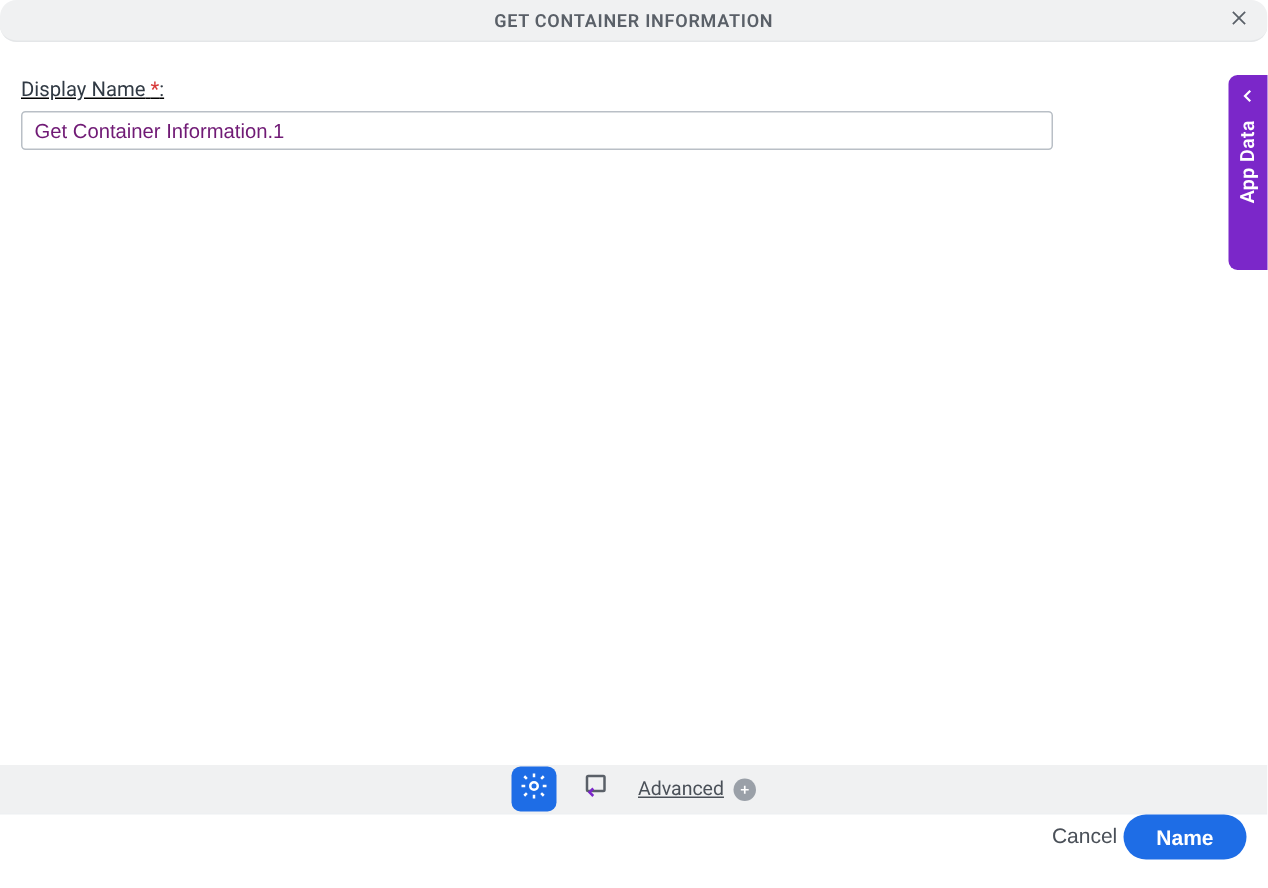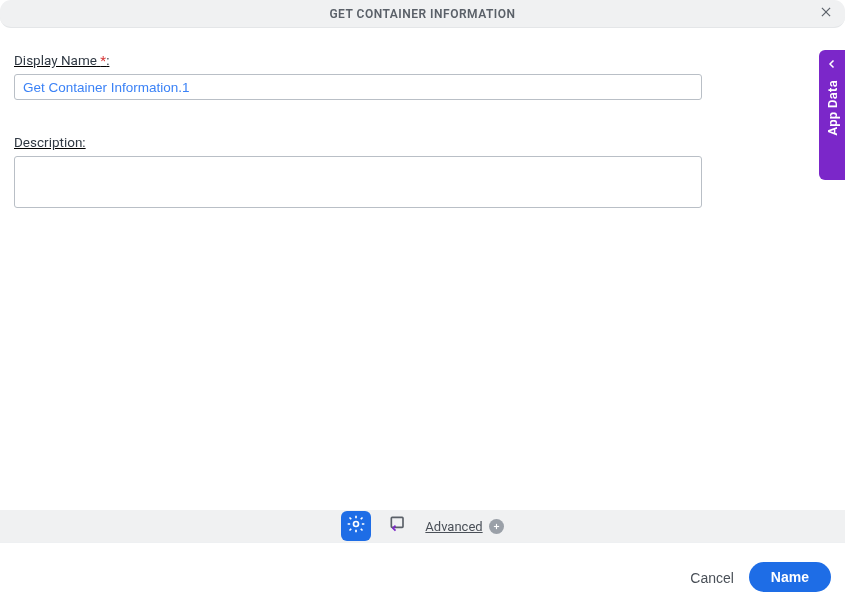--- a/index.html
+++ b/index.html
@@ -58,21 +58,21 @@
   .form-group { margin-bottom: 34px; text-decoration: underline; }
   .form-label { font-size: 13.5px; color: #313a44; display: block; margin-bottom: 6px; }
   .req { color: #d73a3a; }
   .text-input {
     width: 688px;
     height: 26px;
     border: 1px solid #b9bfc6;
     border-radius: 3px;
     padding: 3px 8px;
     font-size: 13.5px;
-    color: #3b82f6;
+    color: #701a75;
     background: #fff;
   }
   .textarea {
     width: 688px;
     height: 52px;
     border: 1px solid #b9bfc6;
     border-radius: 3px;
     padding: 6px 8px;
     font-size: 13.5px;
     resize: none;
@@ -130,23 +130,23 @@
     width: 15px; height: 15px; border-radius: 50%;
     background: #9aa0a8;
     display: flex; align-items: center; justify-content: center;
   }
   .plus-circle svg { width: 9px; height: 9px; stroke: #fff; }
 
   .footer {
     height: 50px;
     background: #fff;
     display: flex;
-    align-items: flex-end;
+    align-items: flex-start;
     justify-content: flex-end;
-    gap: 11px;
+    gap: 0;
     padding-right: 14px;
     border-top: 1px solid #eef0f2;
   }
   .btn-cancel {
     background: none; border: none;
     font-size: 14px; color: #4a5058;
     cursor: pointer;
     padding: 6px 4px;
   }
   .btn-primary {
@@ -188,24 +188,20 @@
 
 <div class="content">
 
   <div class="form-group">
     <label class="form-label">
       <span>Display Name</span> <span class="req">*</span><span>:</span>
     </label>
     <input type="text" class="text-input" value="Get Container Information.1" style="">
   </div>
 
-  <div class="form-group">
-    <label class="form-label">Description:</label>
-    <textarea class="textarea" style=""></textarea>
-  </div>
 </div>
 
 <div class="side-tab">
   <span>
     <svg viewBox="0 0 24 24" fill="none" stroke-width="3">
         <polyline points="15 5 8 12 15 19"></polyline>
       </svg>
   </span>
   <span class="side-tab-label">App Data</span>
 </div>

